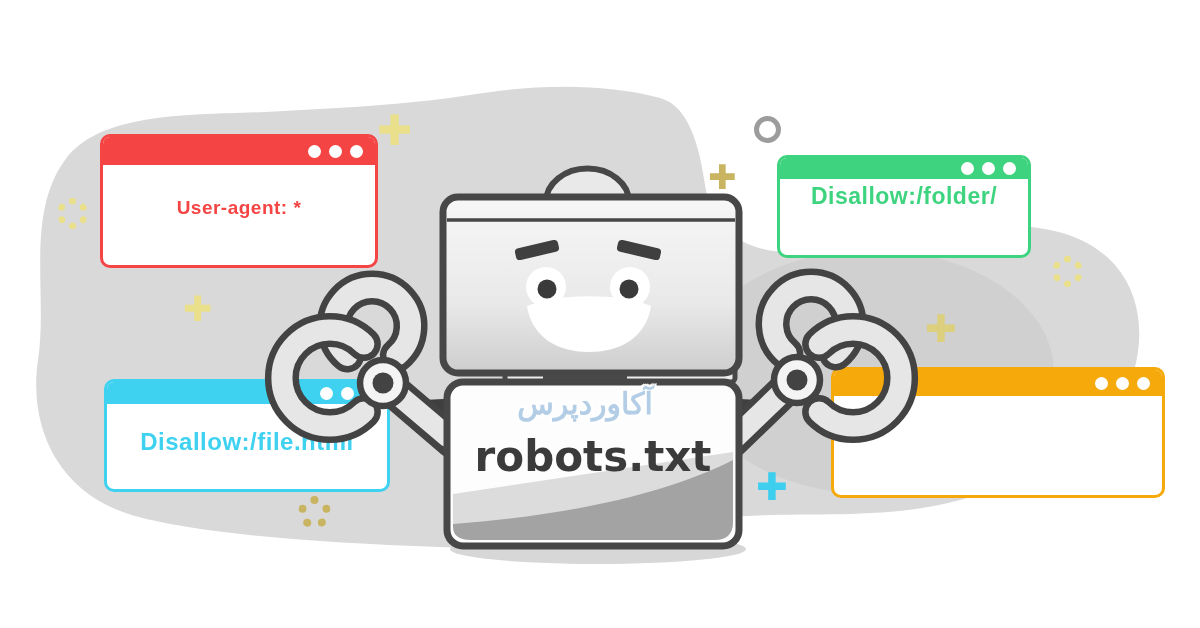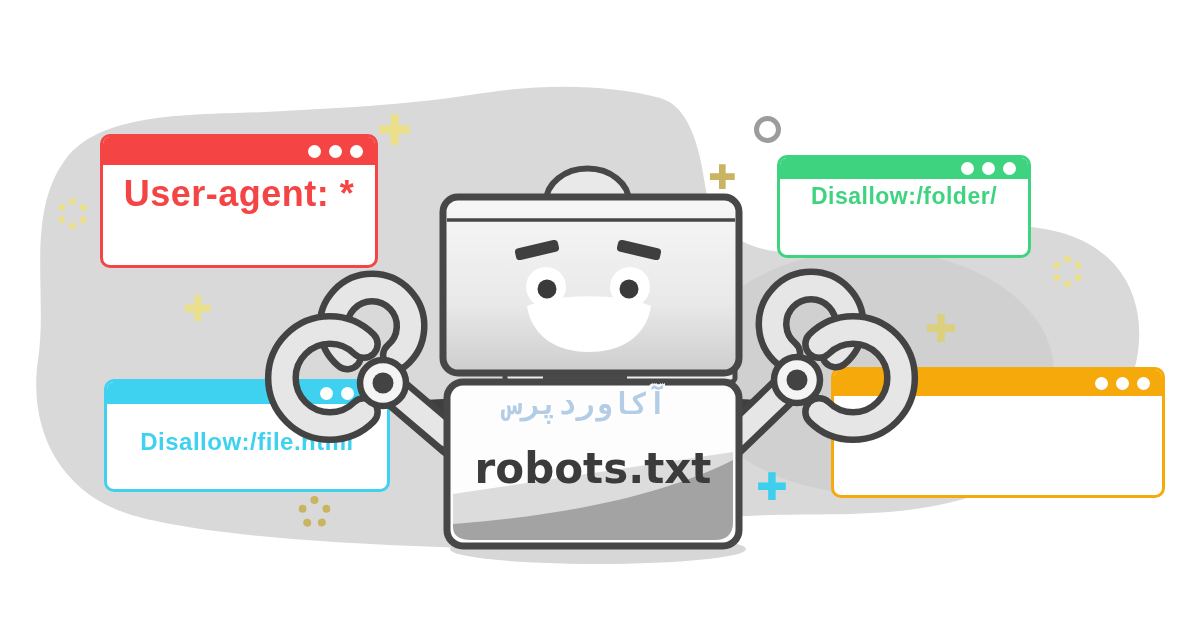--- a/index.html
+++ b/index.html
@@ -23,36 +23,36 @@
   .d9{left:298px;top:496px;width:33px;height:33px;border:8px dotted var(--c-gold);}
 
   
   .card{position:absolute;z-index:10;background:#fff;border:3px solid var(--accent);
         border-radius:10px;box-sizing:border-box;overflow:hidden;}
   .card .bar{height:var(--barh);background:var(--accent);display:flex;align-items:center;
              justify-content:flex-end;padding-right:12px;}
   .card .bar i{display:block;width:13px;height:13px;border-radius:50%;background:#fff;margin-left:8px;}
   .card .cardlabel{font-weight:bold;text-align:center;color:var(--accent);letter-spacing:.5px;}
   .card-red   {left:100px;top:134px;width:278px;height:134px;--accent:var(--c-red);--barh:28px;}
-  .card-red    .cardlabel{font-size:36px;padding-top:8px;}
+  .card-red    .cardlabel{font-size:19px;padding-top:32px;}
   .card-green {left:777px;top:155px;width:254px;height:103px;--accent:var(--c-green);--barh:21px;}
   .card-green  .cardlabel{font-size:23px;padding-top:4px;}
   .card-cyan  {left:104px;top:379px;width:286px;height:113px;--accent:var(--c-cyan);--barh:22px;}
   .card-cyan   .cardlabel{font-size:24px;padding-top:24px;}
   .card-orange{left:831px;top:367px;width:334px;height:131px;--accent:var(--c-orange);--barh:26px;}
   .card-orange .cardlabel{font-size:26px;padding-top:32px;}
 
   
   .wm{position:absolute;z-index:30;left:470px;top:386px;width:230px;text-align:center;
       direction:rtl;font-weight:bold;font-size:30px;color:var(--c-watermark_blue);opacity:.95;
-      font-family:Liberation Mono, monospace;
+      font-family:Liberation Sans, sans-serif;
       text-shadow:2px 0 0 #fff,-2px 0 0 #fff,0 2px 0 #fff,0 -2px 0 #fff,
                   2px 2px 0 #fff,-2px -2px 0 #fff,2px -2px 0 #fff,-2px 2px 0 #fff;}
   .robotlabel{position:absolute;z-index:30;left:447px;top:432px;width:292px;text-align:center;
-      font-family:"DejaVu Sans",sans-serif;font-weight:bold;font-size:42px;color:var(--c-ink);margin-top:12px;}
+      font-family:"DejaVu Sans",sans-serif;font-weight:bold;font-size:42px;color:var(--c-ink);}
 </style>
 </head>
 <body>
 
 <div class="stage">
 
   <svg class="bg" viewBox="0 0 1200 628">
     <path style="fill:var(--c-blob,#d9d9d9)" d="M 135,516 C 60,495 28,430 38,360 C 48,295 25,215 65,160 C 100,112 190,115 265,112
          C 340,108 405,105 470,95 C 530,85 600,82 660,98 C 690,106 700,150 705,185
          C 712,230 745,252 790,252 C 850,252 900,235 960,228 C 1020,222 1080,225 1115,265

